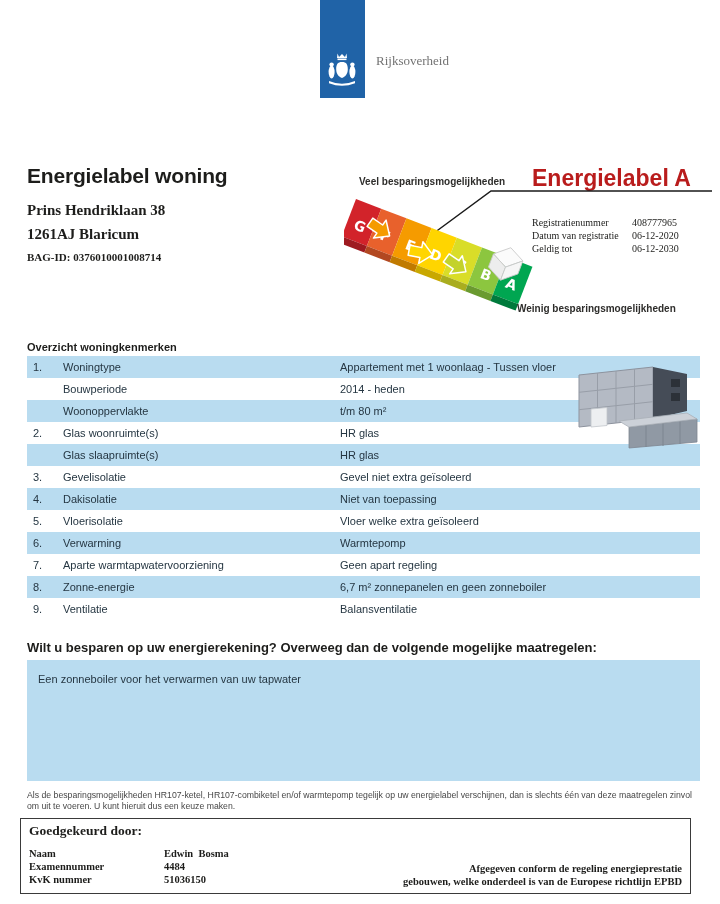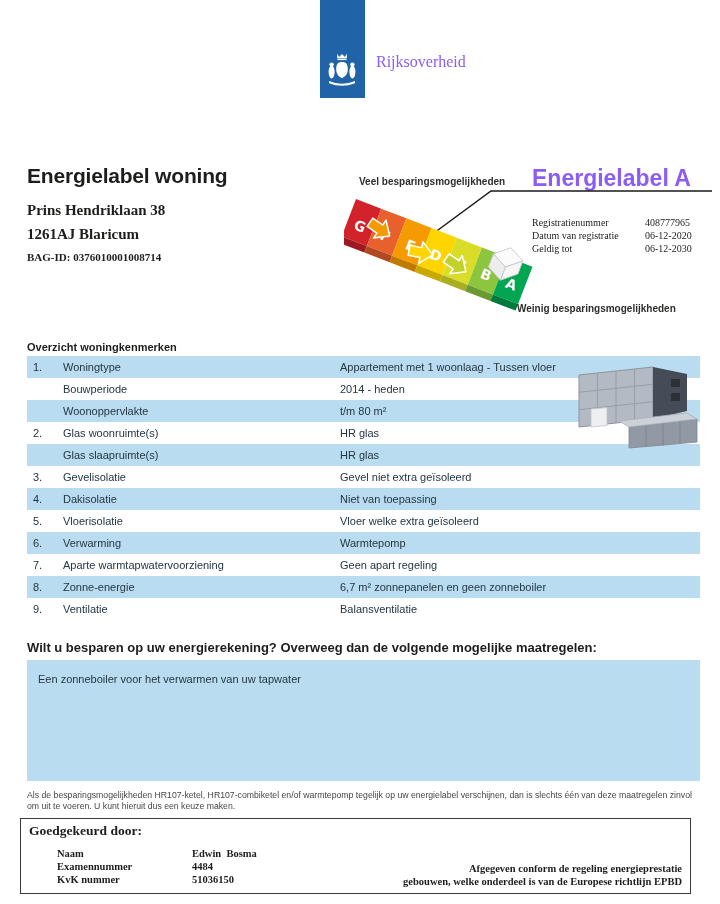--- a/index.html
+++ b/index.html
@@ -3,39 +3,39 @@
 <meta charset="utf-8">
 <style>
   html,body{margin:0;padding:0;background:#e8e8e8;}
   .page{position:relative;width:720px;height:904px;background:#ffffff;overflow:hidden;
         font-family:"Liberation Sans",sans-serif;}
   .abs{position:absolute;}
 
   
   .logo-bar{left:320px;top:0;width:45px;height:98px;background:#2063a7;}
   .logo-emblem{left:7px;top:52px;width:30px;height:36px;}
-  .logo-word{left:376px;top:53px;font-family:"Liberation Serif",serif;font-size:16px;color:#8b5cf6;}
+  .logo-word{left:376px;top:53px;font-family:"Liberation Serif",serif;font-size:13px;color:#737373;}
 
   
   .doc-title{left:27px;top:164px;font-size:21px;font-weight:bold;color:#1d1d1b;letter-spacing:-0.2px;}
   .address{left:27px;top:198px;font-family:"Liberation Serif",serif;font-weight:bold;
            font-size:15px;line-height:24px;color:#1d1d1b;}
   .bag-id{left:27px;top:251px;font-family:"Liberation Serif",serif;font-weight:bold;
           font-size:11px;color:#1d1d1b;}
 
   
   .more-savings{left:359px;top:176px;font-size:10px;font-weight:bold;color:#2e2d2b;}
   .less-savings{left:517px;top:303px;font-size:10px;font-weight:bold;color:#2e2d2b;}
-  .label-title{left:532px;top:165px;font-size:23px;font-weight:bold;color:#8b5cf6;}
+  .label-title{left:532px;top:165px;font-size:23px;font-weight:bold;color:#b91c1c;}
   .rule-lines{left:420px;top:183px;width:300px;height:62px;}
   .reg-block{left:532px;top:216px;width:185px;font-family:"Liberation Serif",serif;
              font-weight:normal;font-size:10px;color:#1d1d1b;}
   .reg-row{display:flex;line-height:13px;}
   .reg-label{width:100px;flex:0 0 100px;white-space:nowrap;}
-  .reg-value{white-space:nowrap;margin-left:13px;}
+  .reg-value{white-space:nowrap;}
   .scale-svg{left:344px;top:191px;width:215px;height:124px;}
   .scale-letter{font-family:"DejaVu Sans",sans-serif;font-weight:bold;fill:#ffffff;font-size:14px;}
 
   
   .overview-title{left:27px;top:341px;font-size:11px;font-weight:bold;color:#1d1d1b;}
   .table{left:27px;top:356px;width:673px;font-size:11px;color:#253642;}
   .t-row{display:flex;height:22px;line-height:22px;}
   .t-row:nth-child(odd){background:#b9dcf0;}
   .t-num{flex:0 0 30px;padding-left:6px;}
   .t-label{flex:0 0 277px;}
@@ -46,21 +46,21 @@
   .advice-heading{left:27px;top:640px;width:680px;font-size:13px;font-weight:bold;color:#1d1d1b;}
   .measure-box{left:27px;top:660px;width:673px;height:121px;background:#b9dcf0;box-sizing:border-box;
                padding:13px 11px;font-size:11px;color:#253642;}
   .disclaimer{left:27px;top:790px;width:673px;font-size:8.7px;line-height:10.8px;color:#474747;}
 
   
   .approval-box{left:20px;top:818px;width:669px;height:74px;border:1.5px solid #3a3a3a;
                 font-family:"Liberation Serif",serif;color:#1d1d1b;}
   .approval-heading{left:8px;top:4px;font-size:13.5px;font-weight:bold;}
   .approval-fields{left:8px;top:28px;font-size:10.5px;font-weight:bold;}
-  .ap-row{display:flex;line-height:13px;margin-left:28px;}
+  .ap-row{display:flex;line-height:13px;}
   .ap-label{width:135px;flex:0 0 135px;}
   .ap-value{white-space:pre;}
   .conformity{right:8px;bottom:5px;width:420px;text-align:right;font-size:10.5px;
               font-weight:bold;line-height:13px;}
 </style>
 </head>
 <body>
 
 <div class="page">
 

